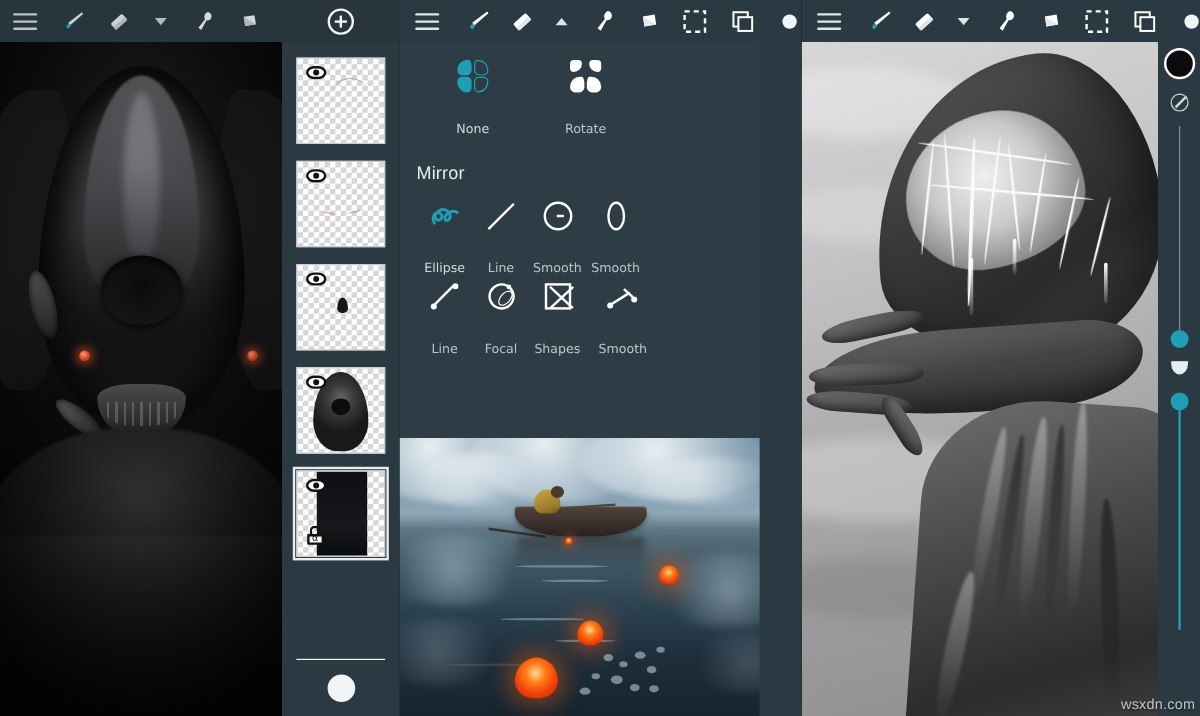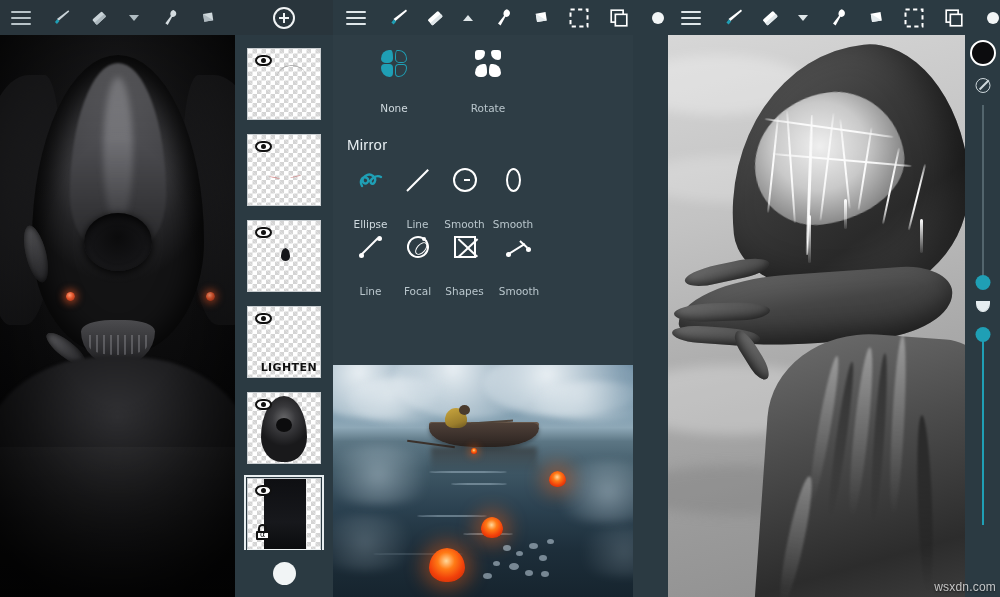--- a/index.html
+++ b/index.html
@@ -630,27 +630,20 @@
       </div>
 
       <div class="layer">
         <div class="eye">
           <div class="out"></div>
             <div class="pup"></div>
         </div>
         <div class="lyr-drop"></div>
       </div>
 
-      <div class="layer">
-        <div class="eye">
-          <div class="out"></div>
-            <div class="pup"></div>
-        </div>
-        <div class="lyr-txt">LIGHTEN</div>
-      </div>
 
       <div class="layer">
         <div class="eye">
           <div class="out"></div>
             <div class="pup"></div>
         </div>
         <div class="lyr-mini-head">
           <div class="lyr-mini-socket"></div>
         </div>
       </div>

